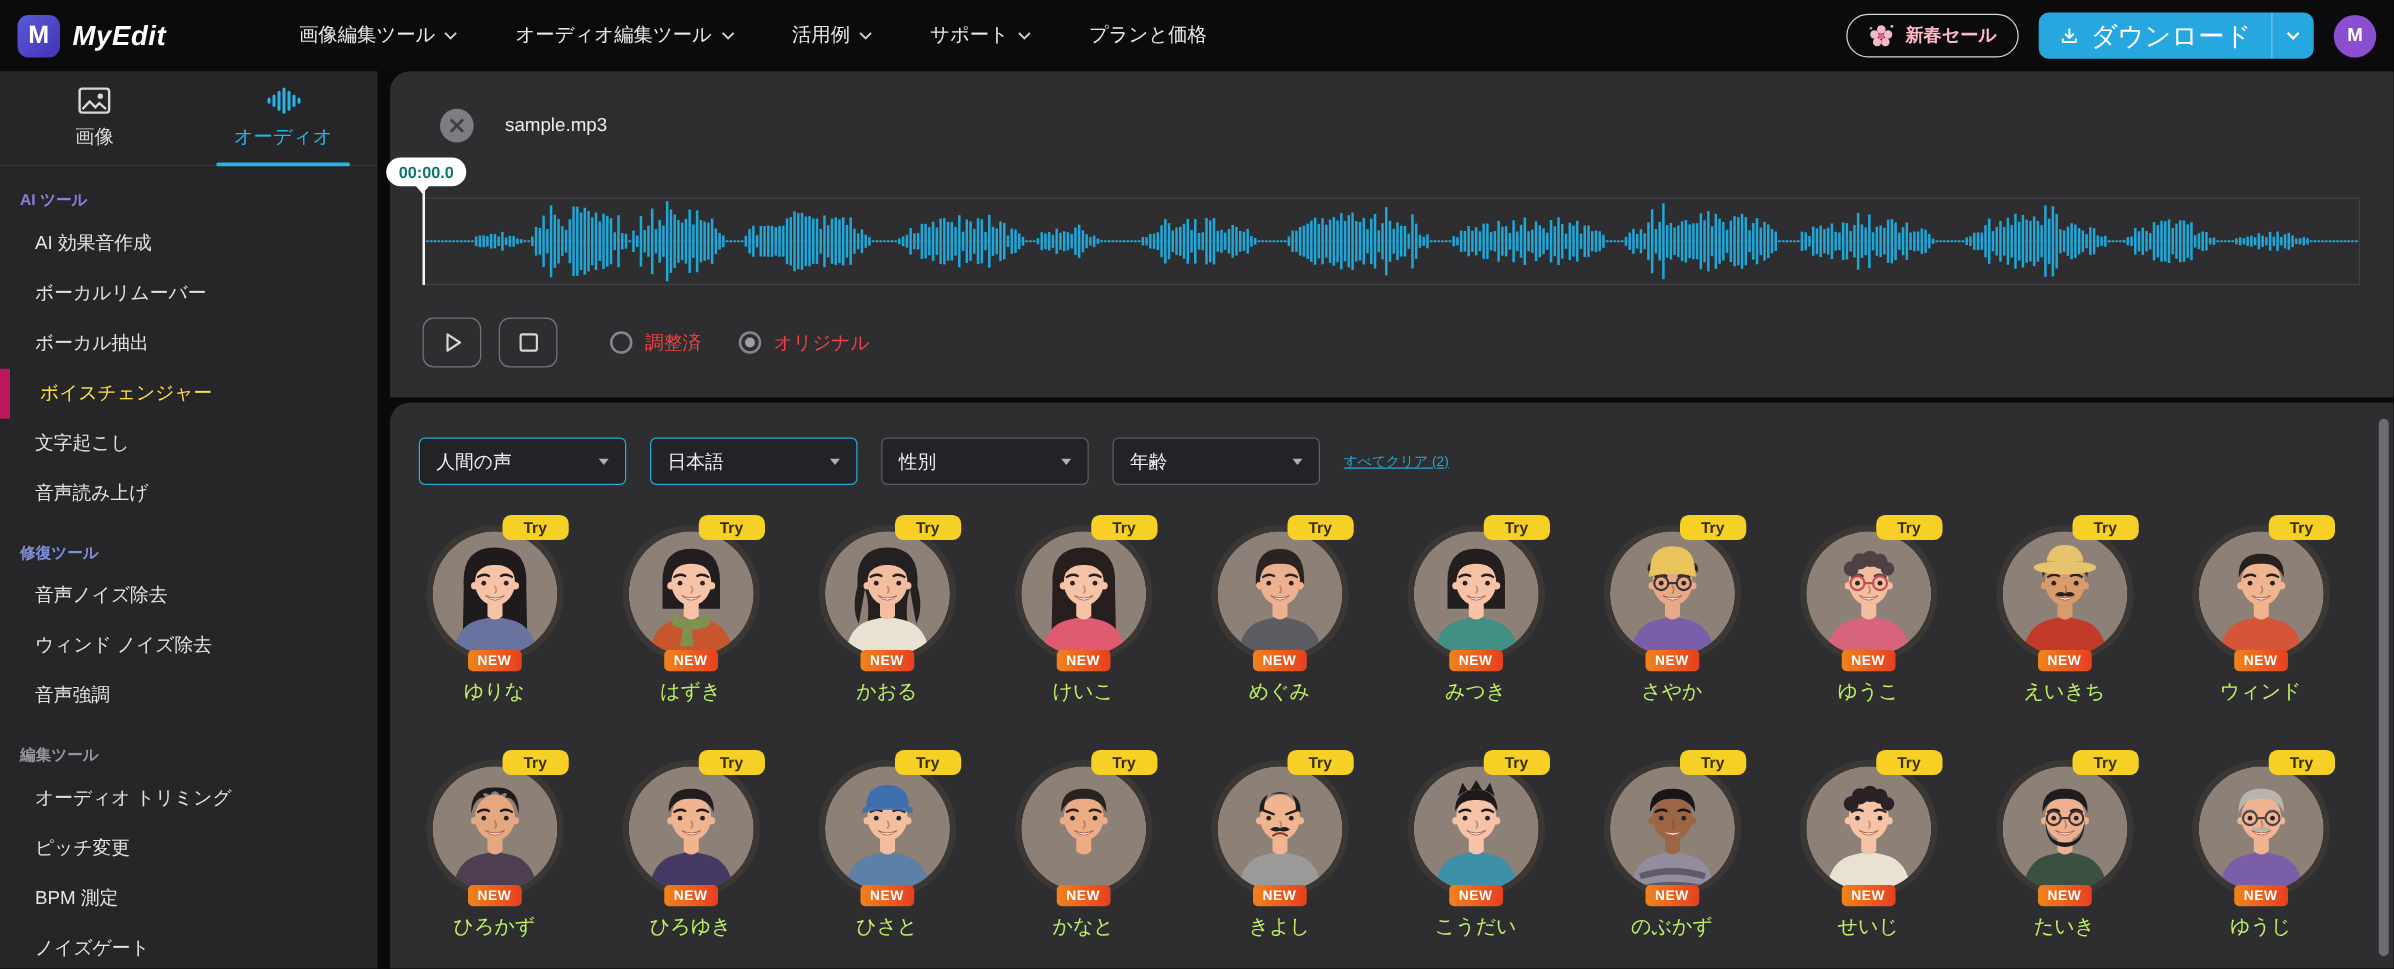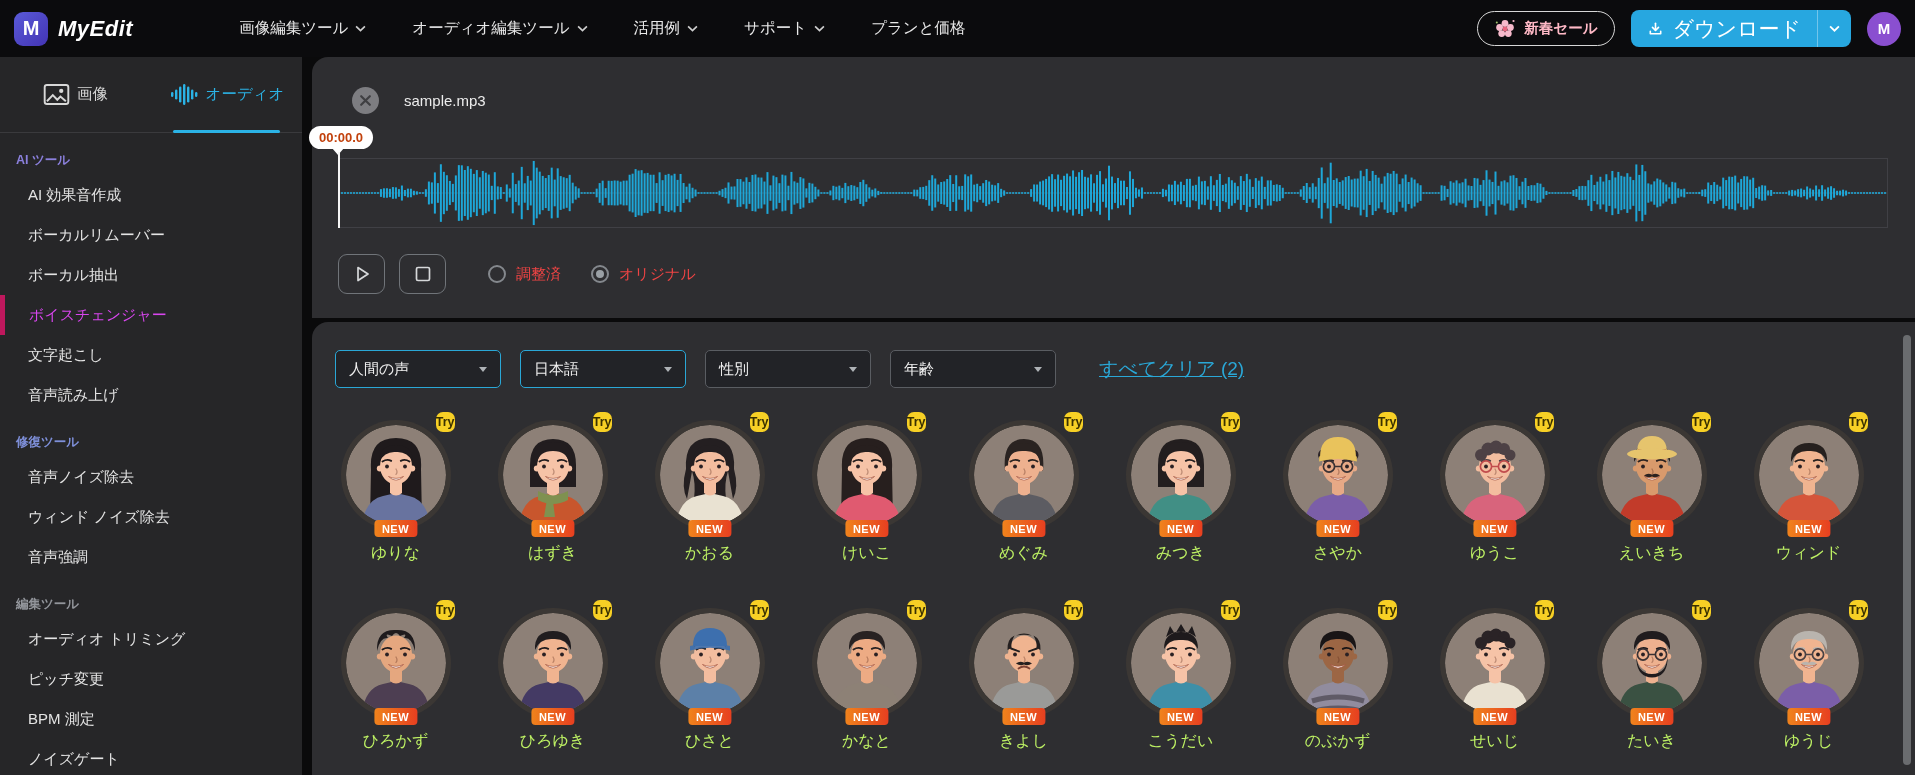--- a/index.html
+++ b/index.html
@@ -17,68 +17,68 @@
   .sale-btn{display:flex;align-items:center;gap:8px;height:35px;padding:0 16px;border:1px solid #d7d7d7;border-radius:999px;background:transparent;cursor:pointer;}
   .sale-btn span{color:#ffb9c6;font-size:14.5px;font-weight:bold;}
   .dl-group{display:flex;align-items:stretch;height:37px;border-radius:8px;overflow:hidden;background:#27a7e0;}
   .dl-main{display:flex;align-items:center;gap:9px;padding:0 16px;background:transparent;border:0;cursor:pointer;color:#fff;font-size:21px;}
   .dl-caret{display:flex;align-items:center;justify-content:center;width:34px;border:0;border-left:1px solid rgba(255,255,255,.35);background:transparent;cursor:pointer;}
   .user-avatar{width:34px;height:34px;border-radius:50%;background:#8a4fd0;color:#fff;display:flex;align-items:center;justify-content:center;font-size:15px;font-weight:bold;cursor:pointer;}
 
   
   #sidebar{position:absolute;left:0;top:57px;width:302px;bottom:0;background:#262628;}
   .tabs{display:flex;height:76px;border-bottom:1px solid #3a3a3d;position:relative;}
-  .tab{flex:1;display:flex;flex-direction:row;align-items:center;justify-content:center;gap:7px;cursor:pointer;position:relative;}
+  .tab{flex:1;display:flex;flex-direction:column;align-items:center;justify-content:center;gap:7px;cursor:pointer;position:relative;}
   .tab-label{font-size:15.5px;color:#d8d8d8;}
   .tab.active .tab-label{color:#2bb3e6;}
   .tab.active::after{content:"";position:absolute;left:22px;right:22px;bottom:-1px;height:3px;background:#2bb3e6;border-radius:2px;}
   .sect{margin-top:13px;}
   .sect-label{padding:6px 0 6px 16px;font-size:12.5px;font-weight:bold;}
   .sitem{height:40px;line-height:40px;padding-left:28px;font-size:15px;color:#e4e4e4;cursor:pointer;white-space:nowrap;}
-  .sitem.active{color:#d946ef;border-left:5px solid #be185d;padding-left:24px;}
+  .sitem.active{color:#fde047;border-left:8px solid #be185d;padding-left:24px;}
 
   
   #main{position:absolute;left:312px;top:57px;right:0;bottom:0;display:flex;flex-direction:column;}
   #player-panel{position:relative;height:261px;background:#2e2e31;border-radius:16px 0 0 0;}
   #voices-panel{position:relative;margin-top:4px;flex:1;background:#2e2e31;border-radius:16px 0 0 0;overflow:hidden;}
 
   
   .file-row{position:absolute;left:40px;top:30px;display:flex;align-items:center;gap:25px;}
   .close-btn{width:27px;height:27px;border-radius:50%;background:#7d7d81;border:0;cursor:pointer;display:flex;align-items:center;justify-content:center;padding:0;}
   .file-name{font-size:15px;color:#ececec;}
-  .time-tip{position:absolute;left:-3px;top:69px;width:64px;height:23px;background:#fff;border-radius:12px;color:#c2410c;font-size:13px;font-weight:bold;display:flex;align-items:center;justify-content:center;}
+  .time-tip{position:absolute;left:-3px;top:69px;width:64px;height:23px;background:#fff;border-radius:12px;color:#0f766e;font-size:13px;font-weight:bold;display:flex;align-items:center;justify-content:center;}
   .time-tip-pointer{position:absolute;left:20px;top:91px;width:0;height:0;border-left:6px solid transparent;border-right:6px solid transparent;border-top:7px solid #fff;}
   .wave-box{position:absolute;left:26px;right:27px;top:101px;height:70px;border:1px solid #404045;cursor:pointer;}
   .playhead{position:absolute;left:26px;top:95px;width:2px;height:76px;background:#f5f5f5;cursor:ew-resize;}
   .controls{position:absolute;left:26px;top:197px;display:flex;align-items:center;gap:12px;}
   .pbtn{width:47px;height:40px;border:1px solid #707479;border-radius:9px;background:transparent;cursor:pointer;display:flex;align-items:center;justify-content:center;padding:0;}
   .pbtn + .pbtn{margin-left:2px;}
   .radio-group{display:flex;align-items:center;gap:30px;margin-left:30px;}
   .radio{display:flex;align-items:center;gap:10px;cursor:pointer;}
   .rdot{width:18px;height:18px;border-radius:50%;border:2px solid #84888d;position:relative;}
   .radio.selected .rdot::after{content:"";position:absolute;left:3px;top:3px;width:8px;height:8px;border-radius:50%;background:#9aa0a5;}
   .rlabel{font-size:15px;color:#ef4444;}
 
   
   .filter-row{display:flex;align-items:center;gap:19px;margin:28px 0 0 23px;}
   .dd{width:166px;height:38px;background:#222327;border:1px solid #5a5d62;border-radius:5px;display:flex;align-items:center;justify-content:space-between;padding:0 13px;cursor:pointer;}
   .dd.active{border-color:#2aa7d6;}
   .dd-val{font-size:15px;color:#f0f0f0;}
   .dd-caret{width:0;height:0;border-left:4.5px solid transparent;border-right:4.5px solid transparent;border-top:5.5px solid #aeb2b6;}
-  .clear-link{margin-left:24px;font-size:19px;color:#2aa7d6;text-decoration:underline;cursor:pointer;}
+  .clear-link{font-size:11px;color:#2aa7d6;text-decoration:underline;cursor:pointer;}
 
   
   .vrow{display:flex;padding-left:5px;}
   .vrow.r1{margin-top:32px;}
   .vrow.r2{margin-top:44px;}
   .vcell{width:157px;display:flex;flex-direction:column;align-items:center;}
   .vavatar{position:relative;width:110px;height:110px;cursor:pointer;}
   .vring{width:110px;height:110px;border-radius:50%;background:#3b3734;padding:5px;}
   .vcircle{width:100px;height:100px;border-radius:50%;overflow:hidden;}
-  .try{position:absolute;top:-8px;right:-4px;background:#f7d025;color:#3a3100;border:0;border-radius:7px;font-size:12.5px;font-weight:bold;padding:3px 0;cursor:pointer;}
+  .try{position:absolute;top:-8px;right:-4px;background:#f7d025;color:#3a3100;border:0;border-radius:7px;font-size:12.5px;font-weight:bold;padding:3px 17px;cursor:pointer;}
   .new{position:absolute;bottom:-7px;left:50%;transform:translateX(-50%);background:linear-gradient(90deg,#f0831c,#e73f20);color:#fff;font-size:11px;font-weight:bold;letter-spacing:.5px;padding:2.5px 8px;border-radius:4px;}
   .vname{margin-top:13px;font-size:16px;color:#bef264;}
 
   
   .scrollbar{position:absolute;right:4px;top:13px;width:8px;height:430px;border-radius:4px;background:#6a6c6f;cursor:pointer;}
 </style>
 </head>
 <body>
 
 <div id="app">

